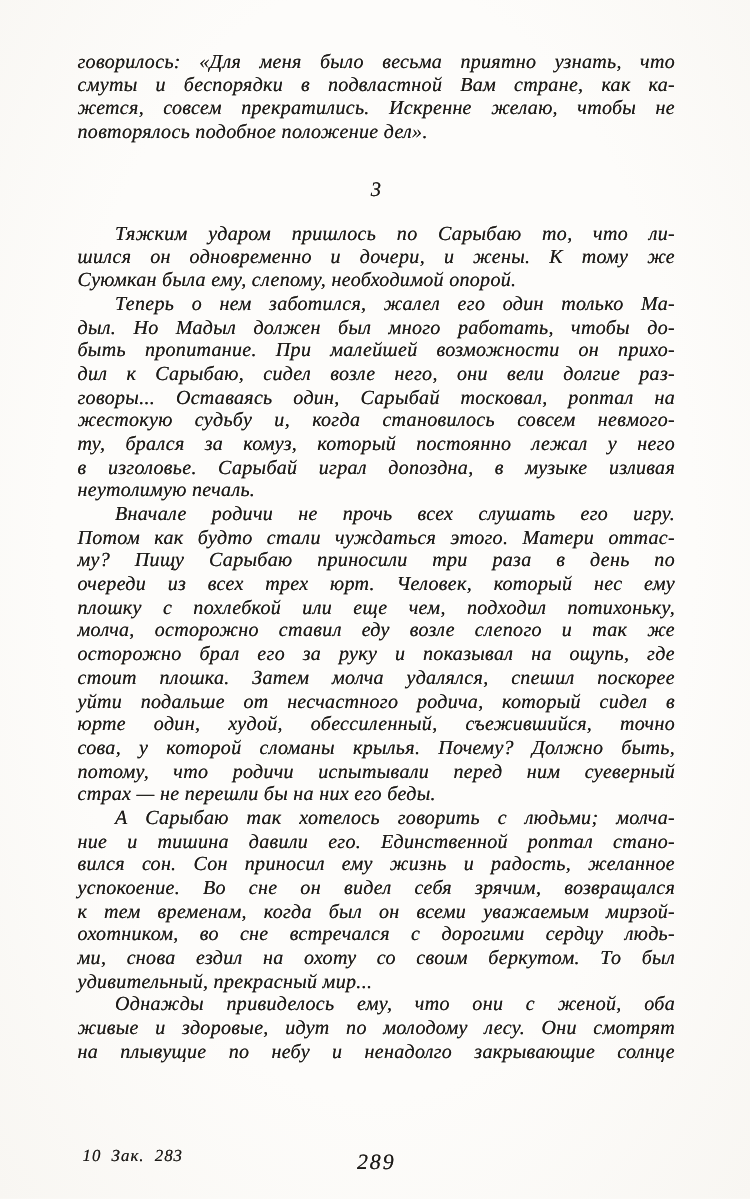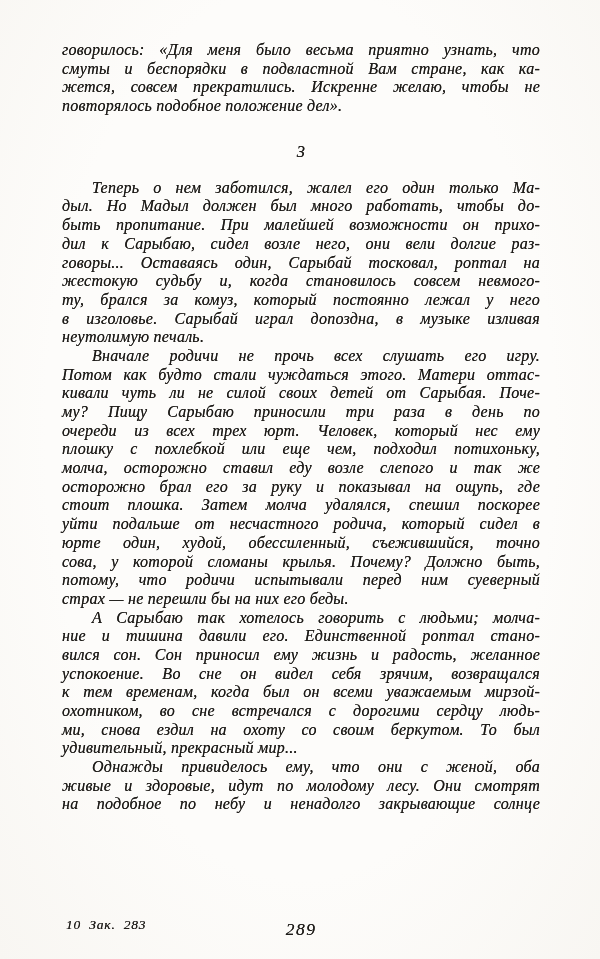--- a/index.html
+++ b/index.html
@@ -91,34 +91,38 @@
 <div class="page">
   <div class="text-column">
       <div class="para">
         <div class="line">говорилось: «Для меня было весьма приятно узнать, что</div>
         <div class="line">смуты и беспорядки в подвластной Вам стране, как ка-</div>
         <div class="line">жется, совсем прекратились. Искренне желаю, чтобы не</div>
         <div class="line last">повторялось подобное положение дел».</div>
       </div>
       <div class="section-heading">3</div>
       <div class="para">
+        <div class="line indent">Тяжким ударом пришлось по Сарыбаю то, что ли-</div>
+        <div class="line">шился он одновременно и дочери, и жены. К тому же</div>
+        <div class="line last">Суюмкан была ему, слепому, необходимой опорой.</div>
+      </div>
+      <div class="para">
         <div class="line indent">Теперь о нем заботился, жалел его один только Ма-</div>
         <div class="line">дыл. Но Мадыл должен был много работать, чтобы до-</div>
         <div class="line">быть пропитание. При малейшей возможности он прихо-</div>
         <div class="line">дил к Сарыбаю, сидел возле него, они вели долгие раз-</div>
         <div class="line">говоры... Оставаясь один, Сарыбай тосковал, роптал на</div>
         <div class="line">жестокую судьбу и, когда становилось совсем невмого-</div>
         <div class="line">ту, брался за комуз, который постоянно лежал у него</div>
         <div class="line">в изголовье. Сарыбай играл допоздна, в музыке изливая</div>
         <div class="line last">неутолимую печаль.</div>
       </div>
       <div class="para">
         <div class="line indent">Вначале родичи не прочь всех слушать его игру.</div>
         <div class="line">Потом как будто стали чуждаться этого. Матери оттас-</div>
-        <div class="line">кивали чуть ли не силой своих детей от Сарыбая. Поче-</div>
         <div class="line">му? Пищу Сарыбаю приносили три раза в день по</div>
         <div class="line">очереди из всех трех юрт. Человек, который нес ему</div>
         <div class="line">плошку с похлебкой или еще чем, подходил потихоньку,</div>
         <div class="line">молча, осторожно ставил еду возле слепого и так же</div>
         <div class="line">осторожно брал его за руку и показывал на ощупь, где</div>
         <div class="line">стоит плошка. Затем молча удалялся, спешил поскорее</div>
         <div class="line">уйти подальше от несчастного родича, который сидел в</div>
         <div class="line">юрте один, худой, обессиленный, съежившийся, точно</div>
         <div class="line">сова, у которой сломаны крылья. Почему? Должно быть,</div>
         <div class="line">потому, что родичи испытывали перед ним суеверный</div>
@@ -130,20 +134,20 @@
         <div class="line">вился сон. Сон приносил ему жизнь и радость, желанное</div>
         <div class="line">успокоение. Во сне он видел себя зрячим, возвращался</div>
         <div class="line">к тем временам, когда был он всеми уважаемым мирзой-</div>
         <div class="line">охотником, во сне встречался с дорогими сердцу людь-</div>
         <div class="line">ми, снова ездил на охоту со своим беркутом. То был</div>
         <div class="line last">удивительный, прекрасный мир...</div>
       </div>
       <div class="para">
         <div class="line indent">Однажды привиделось ему, что они с женой, оба</div>
         <div class="line">живые и здоровые, идут по молодому лесу. Они смотрят</div>
-        <div class="line">на подобное по небу и ненадолго закрывающие солнце</div>
+        <div class="line">на плывущие по небу и ненадолго закрывающие солнце</div>
       </div>
     </div>
   <div class="footer">
     <span class="print-code">10 Зак. 283</span>
     <span class="page-number">289</span>
   </div>
 </div>
 
 </body></html>

